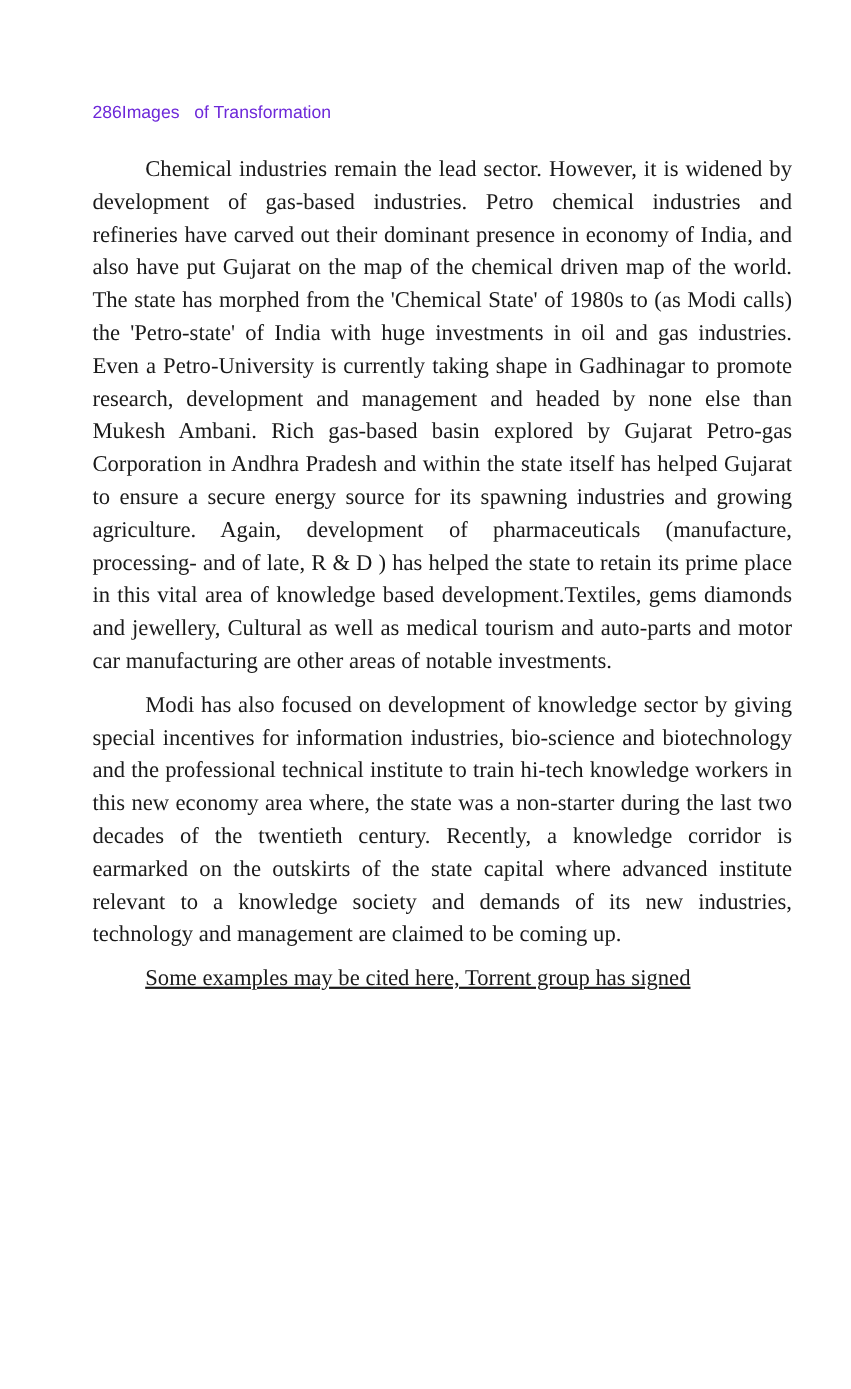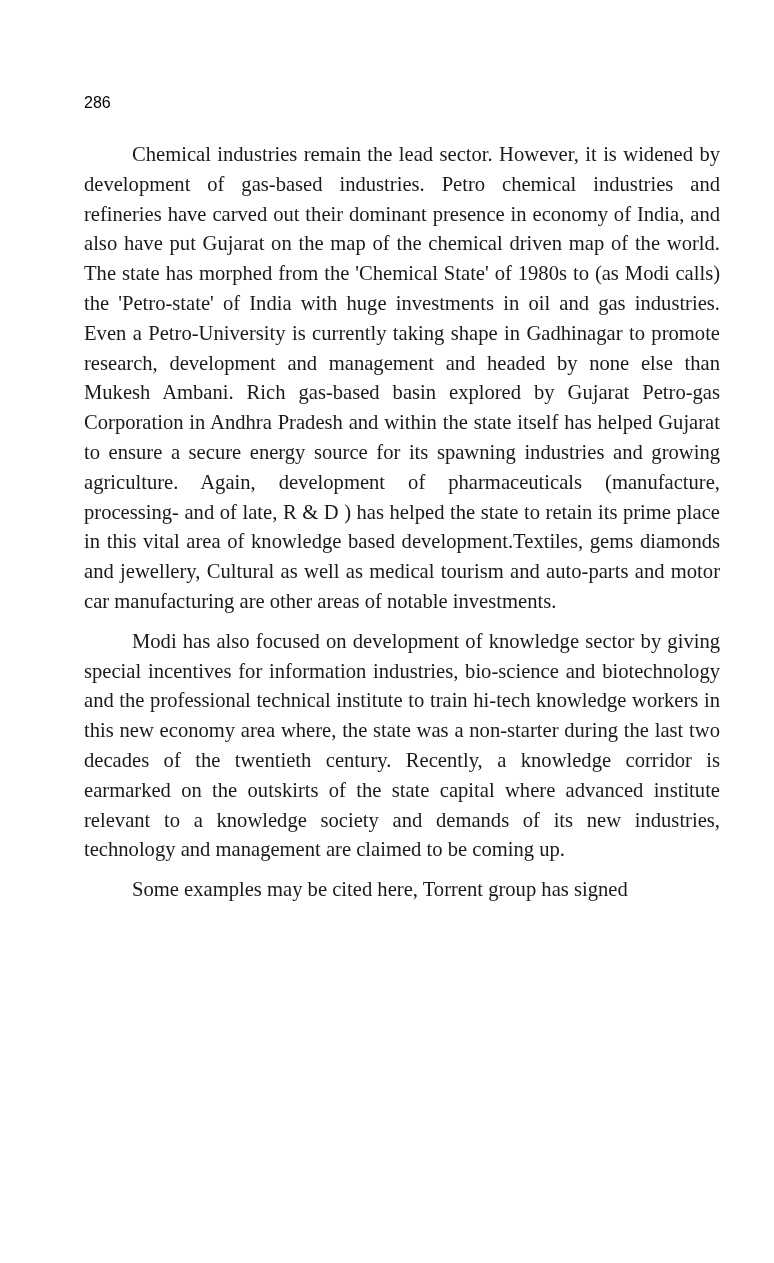--- a/index.html
+++ b/index.html
@@ -1,28 +1,29 @@
 <!DOCTYPE html>
 <html><head>
 <meta charset="utf-8">
 <style>
   html, body { margin: 0; padding: 0; background: #ffffff; }
   body { width: 774px; height: 1263px; position: relative; overflow: hidden; }
   .page { position: absolute; left: 84px; top: 88px; width: 636px; color: #1a1a1a; }
-  .running-head { display: flex; font-family: "Liberation Sans", sans-serif; font-size: 16px; height: 30px; line-height: 30px; color: #000000; }
+  .running-head { display: flex; font-family: "Liberation Sans", sans-serif; font-size: 16px; height: 30px; line-height: 30px; color: #6d28d9; }
   .body-text { margin-top: 22px; font-family: "Liberation Serif", serif; font-size: 20.6px; line-height: 29.8px; text-align: justify; }
   .body-text p { margin: 0 0 10px 0; text-indent: 0; }
   .body-text p.indent { text-indent: 48px; }
   .body-text p.cont { text-indent: 0; }
 </style>
 </head>
 <body>
 
 <div class="page">
   <div class="running-head">
     <span>286</span>
+    <span style="white-space:pre;">Images   of Transformation</span>
   </div>
   <div class="body-text">
     <p class="indent">Chemical industries remain the lead sector. However, it is widened by development of gas-based industries. Petro chemical industries and refineries have carved out their dominant presence in economy of India, and also have put Gujarat on the map of the chemical driven map of the world. The state has morphed from the 'Chemical State' of 1980s to (as Modi calls) the 'Petro-state' of India with huge investments in oil and gas industries. Even a Petro-University is currently taking shape in Gadhinagar to promote research, development  and management and headed by  none else than Mukesh Ambani. Rich gas-based basin explored by Gujarat Petro-gas Corporation in Andhra Pradesh and within the state itself has helped Gujarat to ensure a secure energy source for its spawning industries and growing agriculture. Again, development of pharmaceuticals (manufacture, processing- and of late, R &amp; D ) has helped the state to retain its prime place in this vital area of knowledge based development.Textiles, gems diamonds and jewellery, Cultural as well as medical tourism and auto-parts and motor car manufacturing are other areas of notable  investments.</p>
     <p class="indent">Modi has also focused on development of knowledge sector by giving special incentives for information industries, bio-science and biotechnology and the professional technical institute to train hi-tech knowledge workers in this new economy area where, the state was a non-starter during the last two decades of the twentieth century. Recently, a knowledge corridor is earmarked on the outskirts of the state capital where advanced institute relevant to a knowledge society and demands of its new industries, technology and management are claimed to be coming up.</p>
-    <p class="indent" style="text-align:left;">Some examples may be cited here, Torrent group has signed</p>
+    <p class="indent" style="text-align:left;text-decoration:underline;">Some examples may be cited here, Torrent group has signed</p>
   </div>
 </div>
 
 </body></html>

